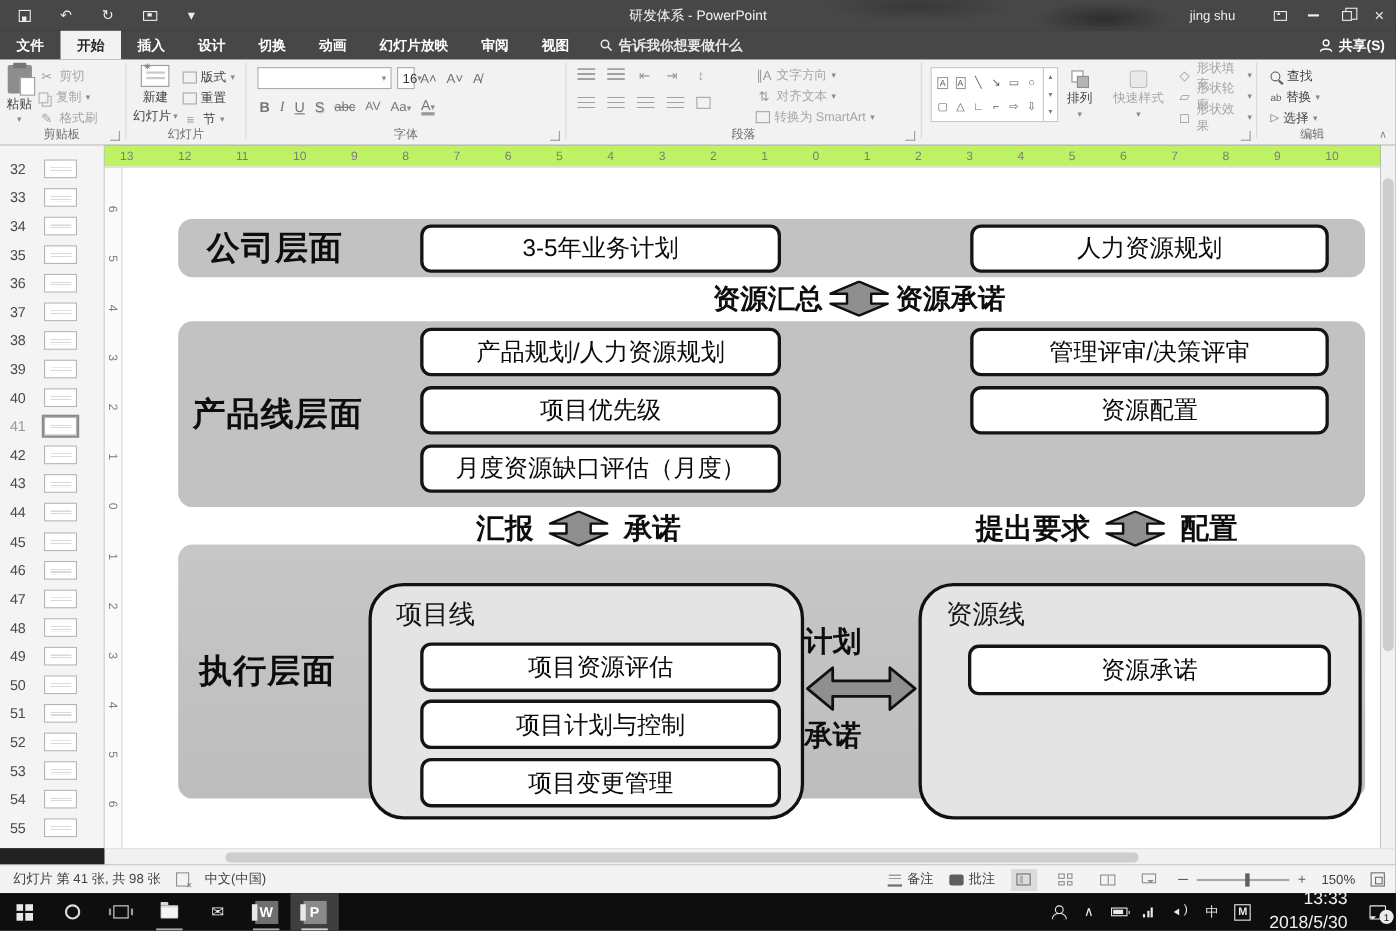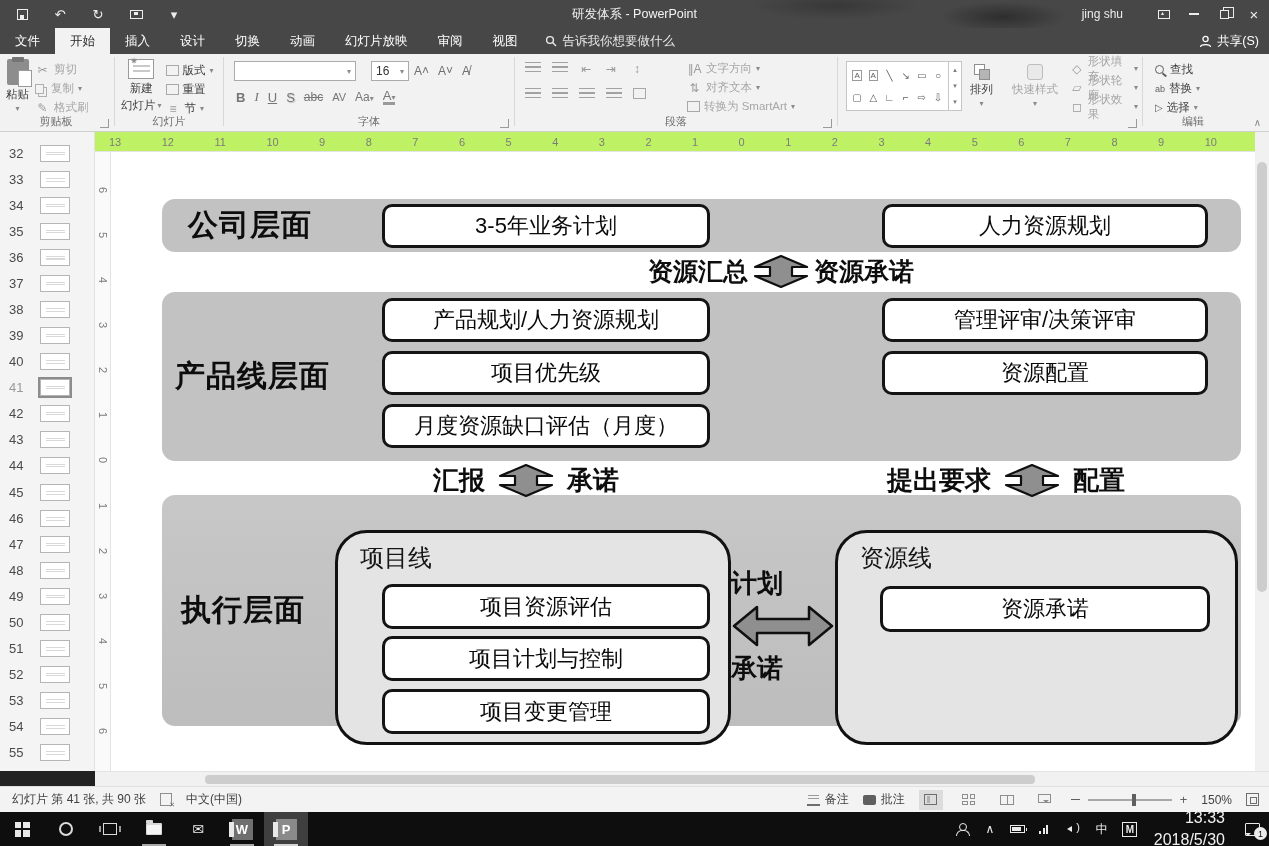--- a/index.html
+++ b/index.html
@@ -25,21 +25,21 @@
   .tb-user{font-size:12px;color:#ededed;margin-right:26px;}
   .winbtn{width:30px;height:28px;display:flex;align-items:center;justify-content:center;color:#ededed;}
   .ic-ribopt{width:12px;height:9px;border:1.2px solid #ededed;position:relative;}
   .ic-ribopt::after{content:"▴";position:absolute;left:2px;top:-2px;font-size:6px;color:#ededed;}
   .ic-min{width:10px;height:1.5px;background:#ededed;}
   .ic-restore{width:9px;height:9px;border:1.2px solid #ededed;position:relative;background:#474747;}
   .ic-restore::before{content:"";position:absolute;left:2px;top:-4px;width:9px;height:9px;border:1.2px solid #ededed;z-index:-1;}
   .ic-close{font-size:15px;line-height:1;}
 
   
-  .tabrow{position:absolute;left:0;top:28px;width:1269px;height:26px;background:#474747;display:flex;align-items:stretch;}
+  .tabrow{position:absolute;left:0;top:28px;width:1269px;height:26px;background:#474747;display:flex;align-items:stretch;font-weight:bold;}
   .tab{display:flex;align-items:center;padding:0 15px;font-size:12.5px;color:#fff;}
   .tab.active{background:#f2f2f2;color:#262626;}
   .tellme{display:flex;align-items:center;gap:6px;padding:0 12px;font-size:12.5px;color:#e8e8e8;}
   .share{position:absolute;right:10px;top:0;height:26px;display:flex;align-items:center;gap:5px;font-size:12.5px;color:#fff;}
 
   
   .ribbon{position:absolute;left:0;top:54px;width:1269px;height:78px;background:#f2f2f2;border-bottom:1px solid #cfcfcf;display:flex;}
   .grp{position:relative;height:100%;flex:0 0 auto;}
   .sep{flex:0 0 1px;background:#d8d8d8;margin:3px 2px 5px 2px;}
   .grp-label{position:absolute;left:0;right:0;bottom:2px;text-align:center;font-size:11px;color:#6e6e6e;}
@@ -318,21 +318,21 @@
       <div class="grp-label">幻灯片</div>
     </div>
     <div class="sep"></div>
 
     <div class="grp" style="width:286px;">
       <div style="display:flex;align-items:center;gap:5px;padding:7px 0 0 8px;">
         <div class="combo" style="width:122px;">
             <span></span>
             <span class="dd">▾</span>
           </div>
-        <div class="combo" style="width:38px;margin-left:10px;">
+        <div class="combo" style="width:16px;">
             <span>16</span>
             <span class="dd">▾</span>
           </div>
         <span class="fletters" style="font-size:12px;color:#6f6f6f;">
           <span>A˄</span>
           <span>A˅</span>
           <span>A̸</span>
         </span>
       </div>
       <div class="fletters" style="padding:8px 0 0 10px;">
@@ -693,21 +693,21 @@
 
   <div class="vscroll">
       <div class="vthumb"></div>
     </div>
   <div class="hscrollbar">
       <div class="hthumb"></div>
     </div>
 
   <div class="statusbar">
     <div class="sb-left">
-      <span>幻灯片 第 41 张, 共 90 张</span>
+      <span>幻灯片 第 41 张, 共 98 张</span>
       <span class="ic-lang"></span>
       <span>中文(中国)</span>
     </div>
     <div class="sb-right">
       <span class="sb-item">
           <span class="ic-notes"></span>
           <span>备注</span>
         </span>
       <span class="sb-item">
           <span class="ic-comment"></span>

